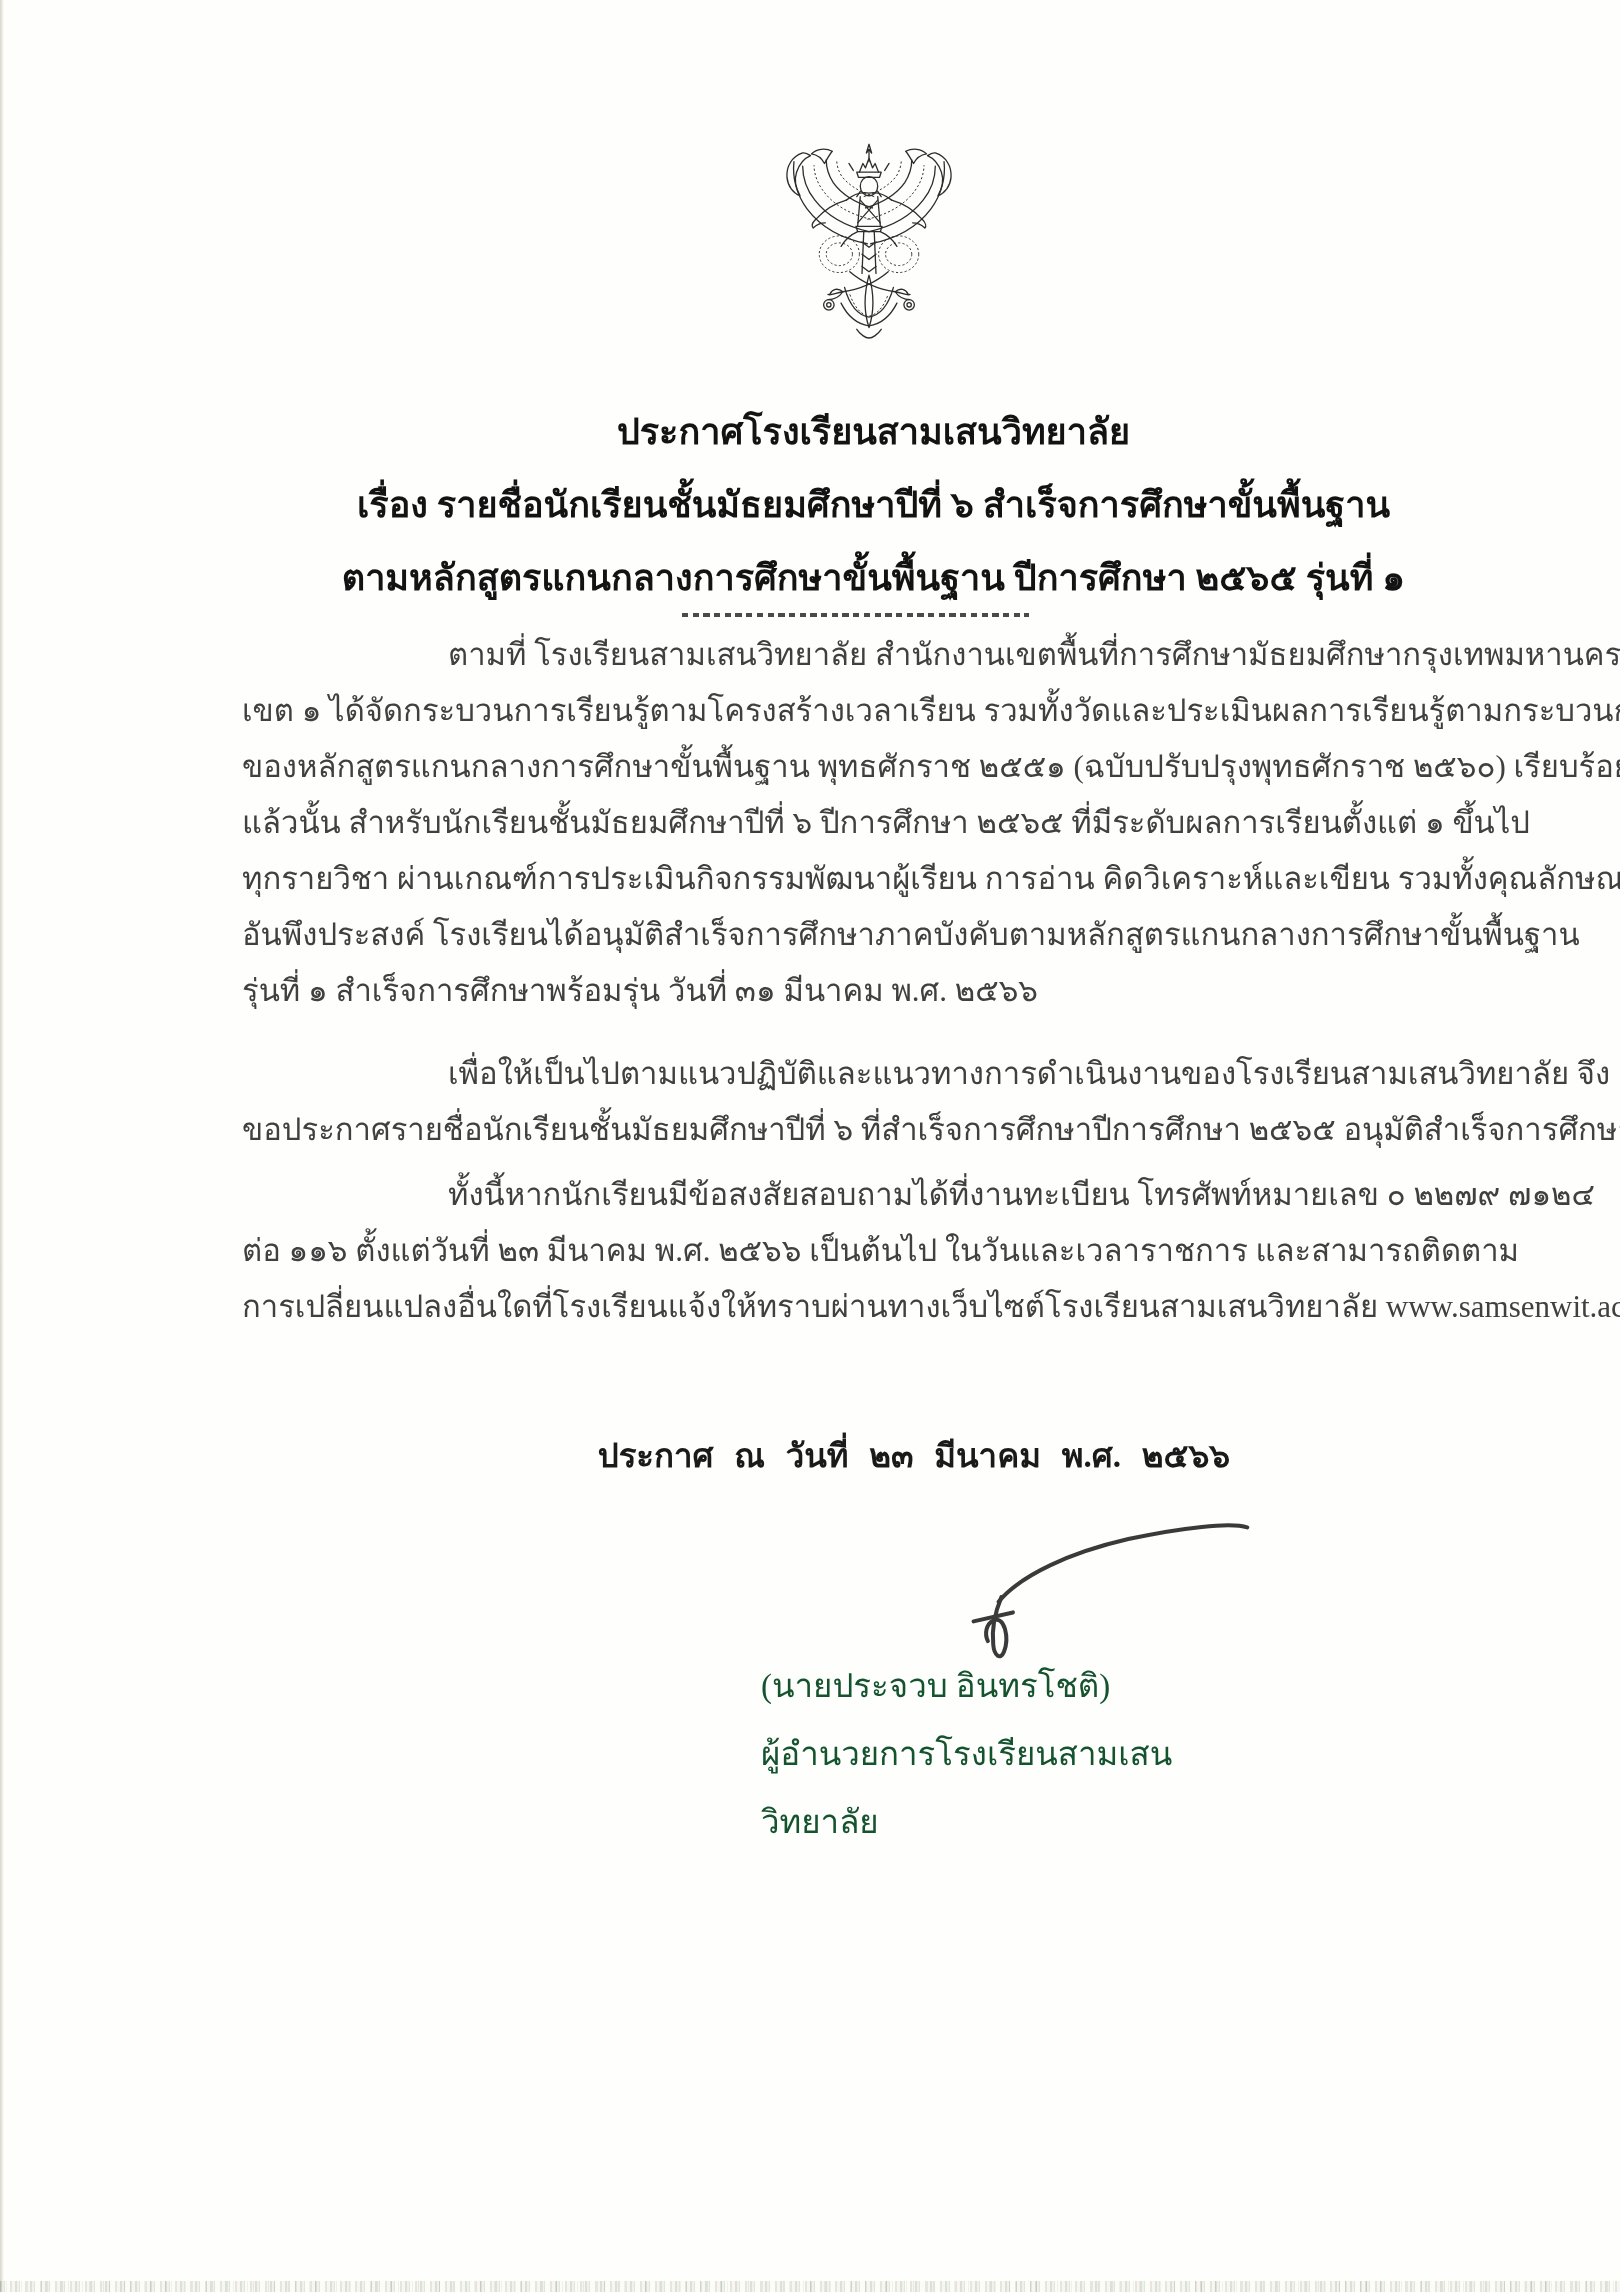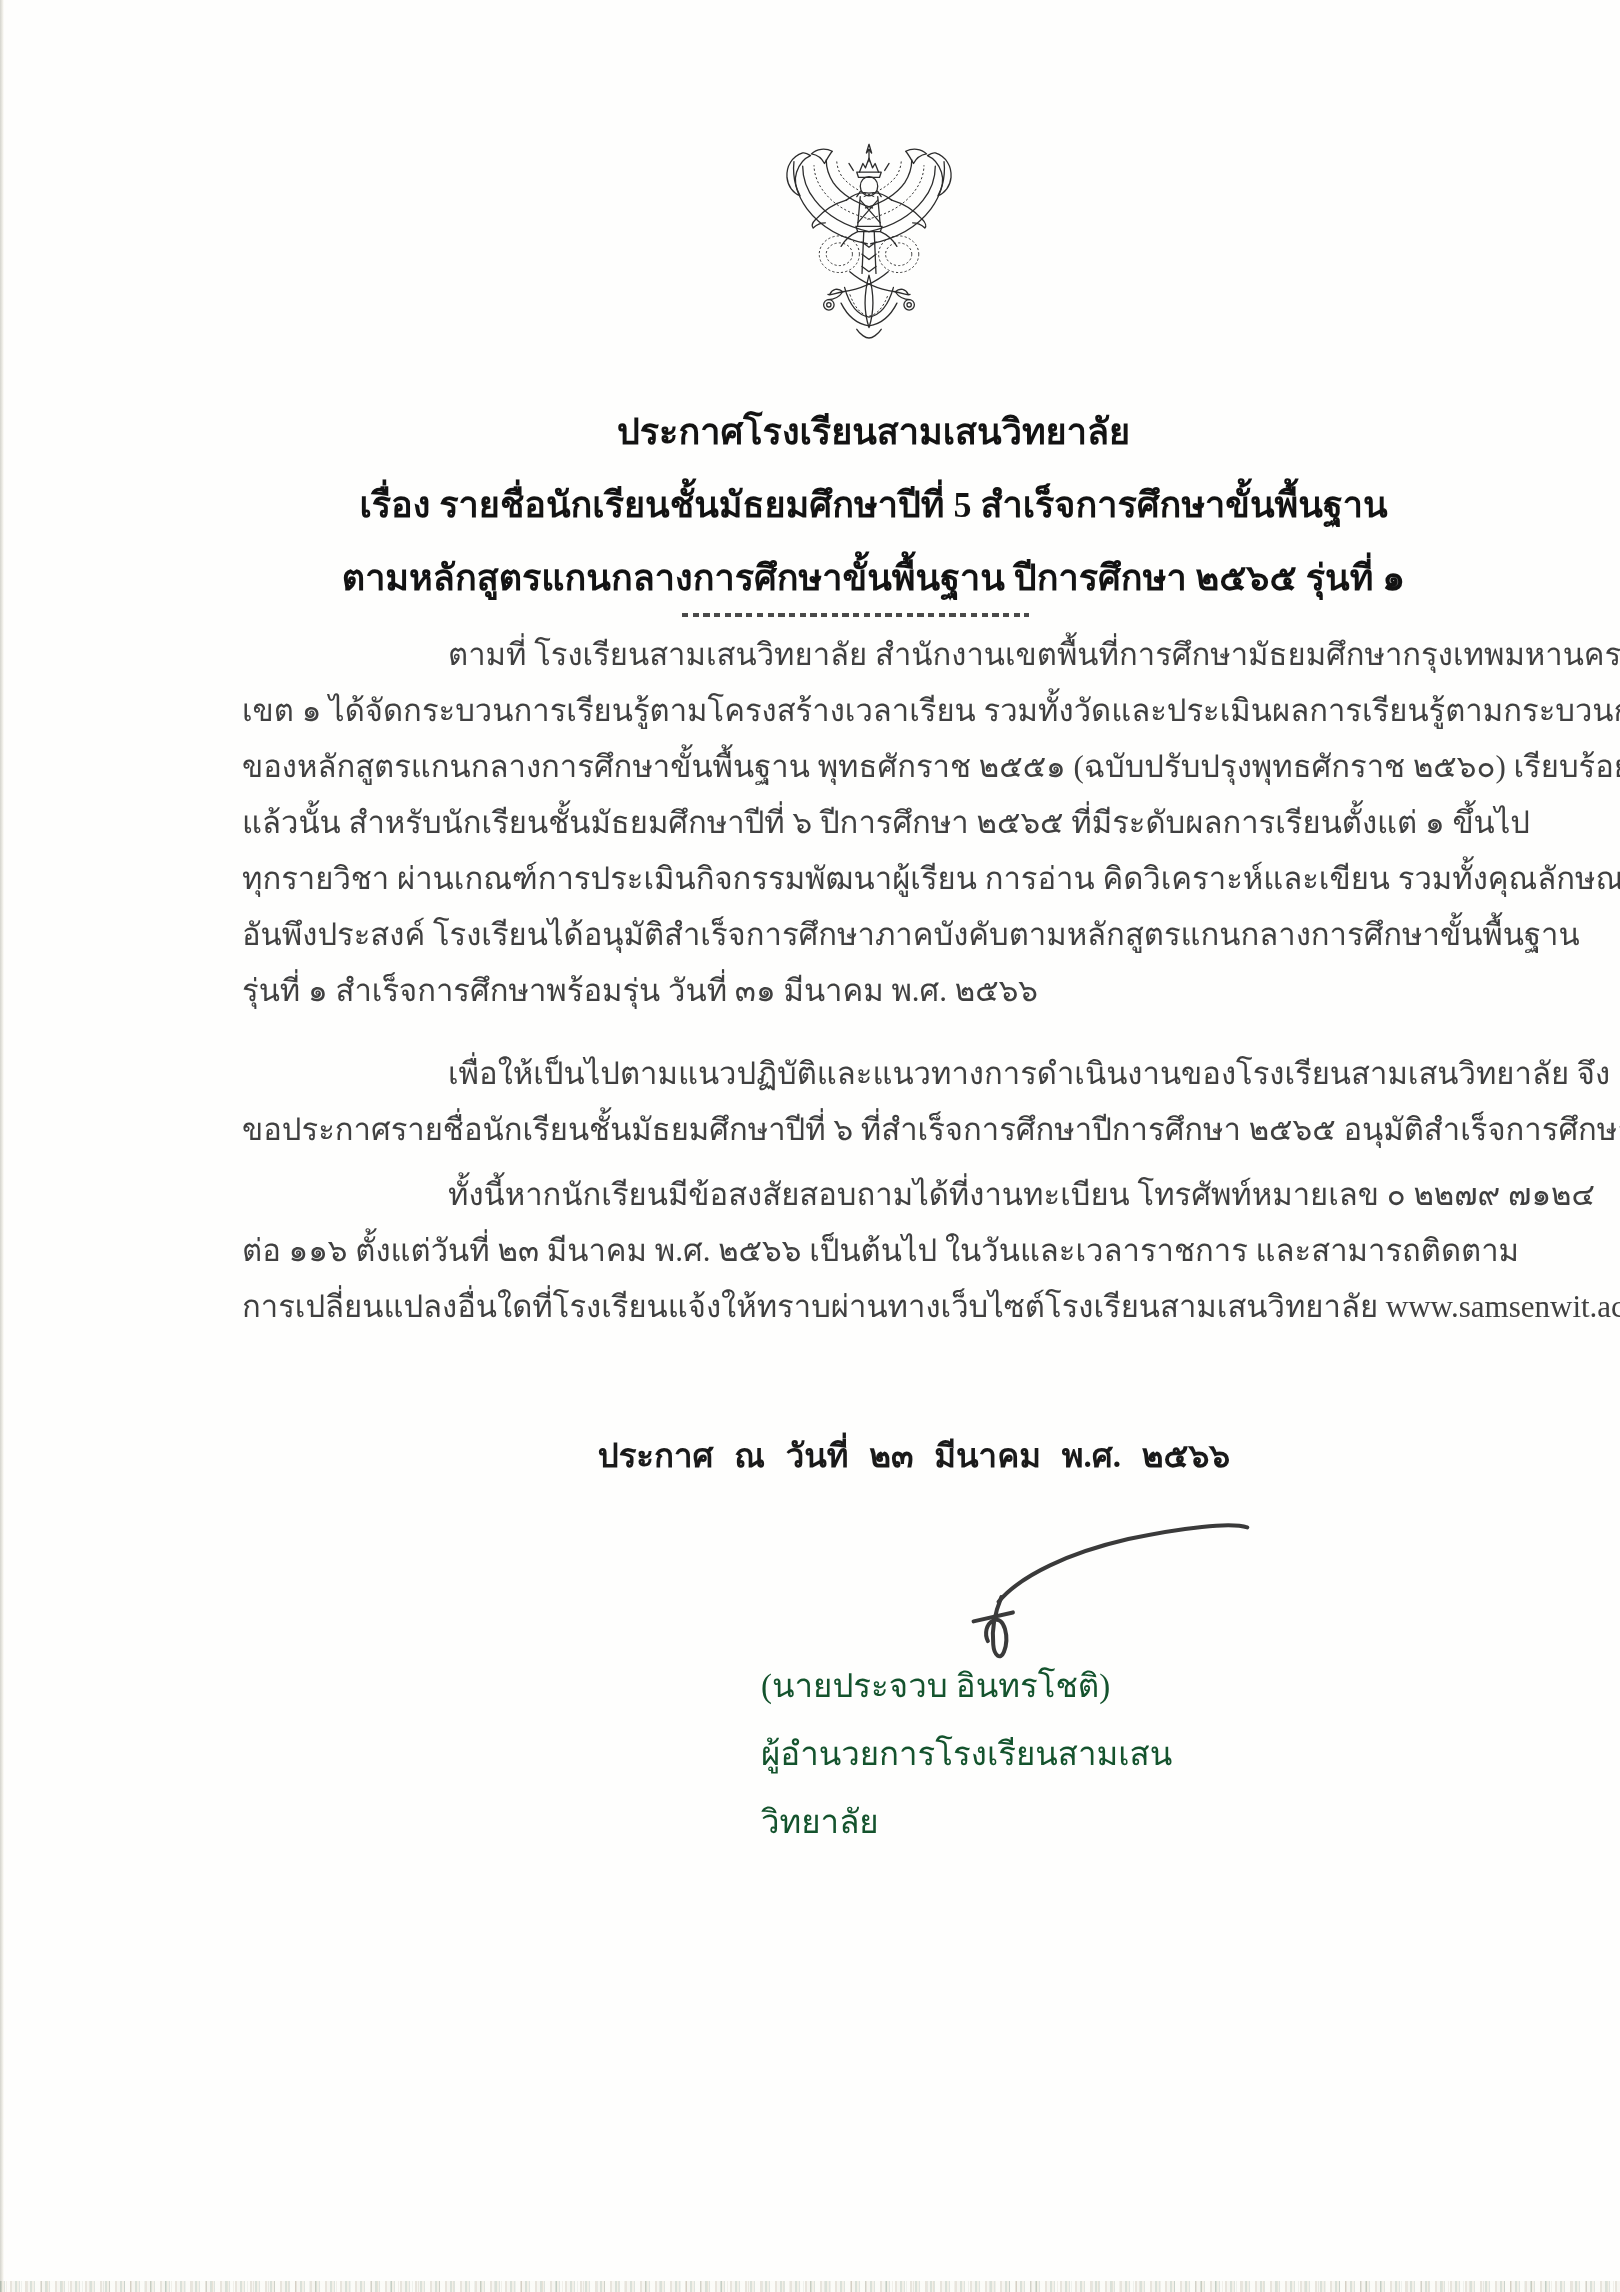--- a/index.html
+++ b/index.html
@@ -153,21 +153,21 @@
           <circle class="g" cx="64" cy="188" r="2.5"></circle>
         <circle class="g" cx="156" cy="188" r="6"></circle>
           <circle class="g" cx="156" cy="188" r="2.5"></circle>
         <path class="g" d="M96,216 C100,222 106,226 110,226 C114,226 120,222 124,216"></path>
       </g>
     </svg>
   </div>
 
   <div class="title-block">
     <div>ประกาศโรงเรียนสามเสนวิทยาลัย</div>
-    <div>เรื่อง รายชื่อนักเรียนชั้นมัธยมศึกษาปีที่ 5 สำเร็จการศึกษาขั้นพื้นฐาน</div>
+    <div>เรื่อง รายชื่อนักเรียนชั้นมัธยมศึกษาปีที่ ๖ สำเร็จการศึกษาขั้นพื้นฐาน</div>
     <div>ตามหลักสูตรแกนกลางการศึกษาขั้นพื้นฐาน ปีการศึกษา ๒๕๖๕ รุ่นที่ ๑</div>
   </div>
 
   <div class="separator"></div>
 
   <div class="body-block">
     <div class="para">
       <div class="line indent">ตามที่ โรงเรียนสามเสนวิทยาลัย สำนักงานเขตพื้นที่การศึกษามัธยมศึกษากรุงเทพมหานคร</div>
       <div class="line">เขต ๑ ได้จัดกระบวนการเรียนรู้ตามโครงสร้างเวลาเรียน รวมทั้งวัดและประเมินผลการเรียนรู้ตามกระบวนการ</div>
       <div class="line">ของหลักสูตรแกนกลางการศึกษาขั้นพื้นฐาน พุทธศักราช ๒๕๕๑ (ฉบับปรับปรุงพุทธศักราช ๒๕๖๐) เรียบร้อย</div>

